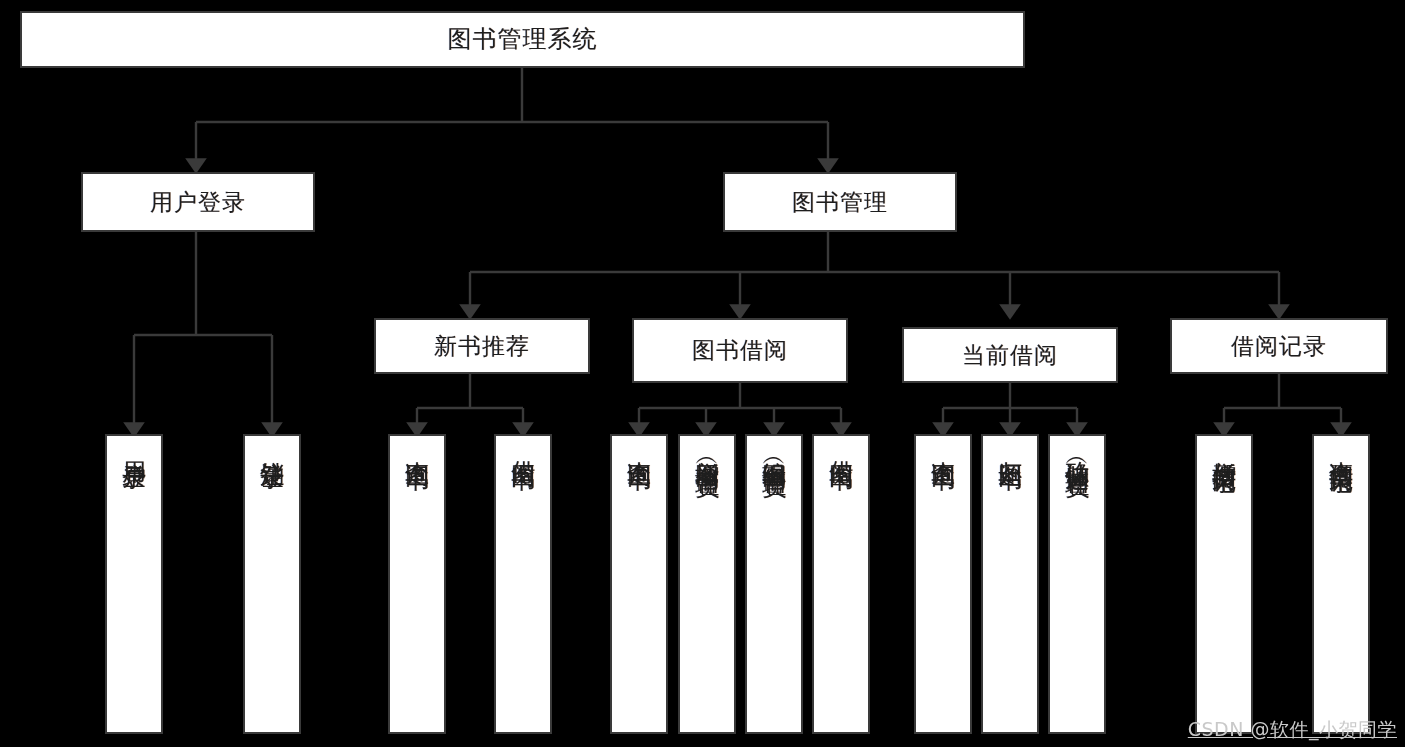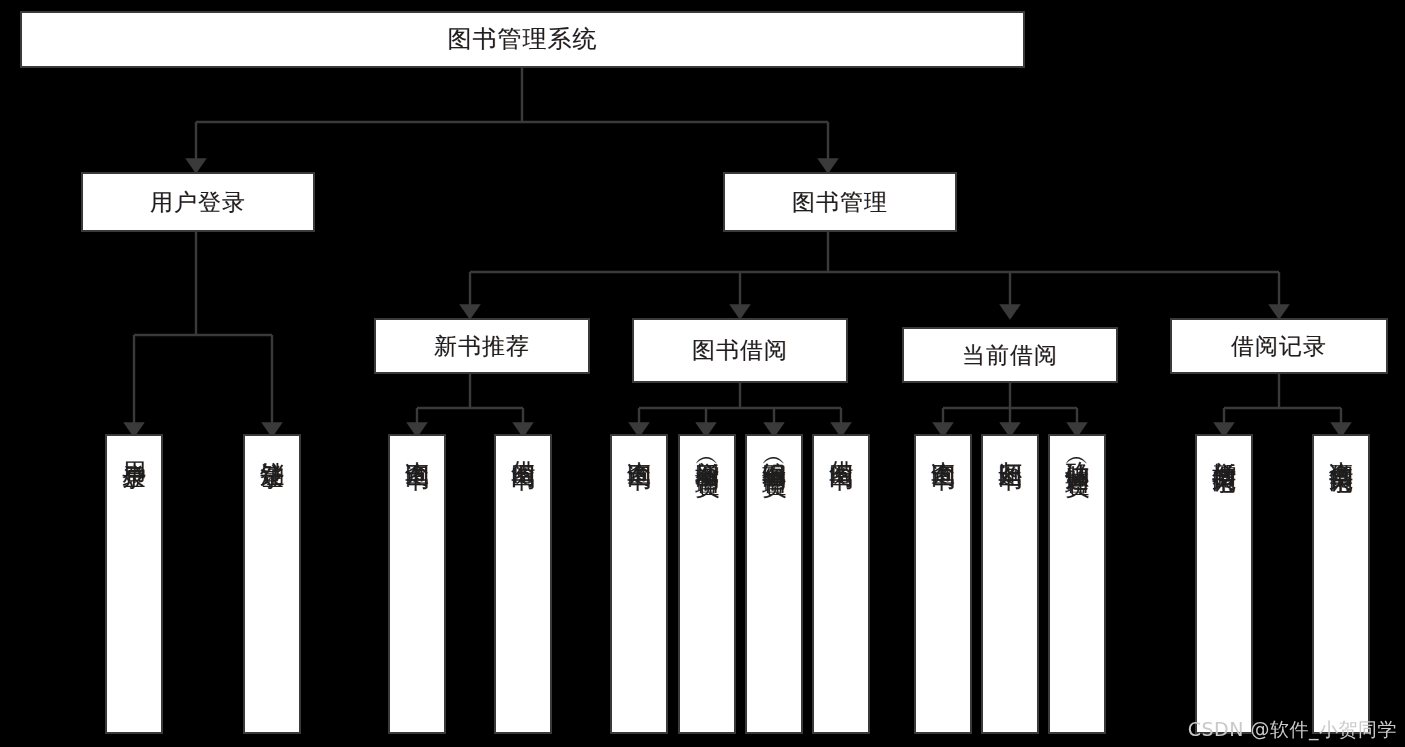--- a/index.html
+++ b/index.html
@@ -56,20 +56,21 @@
   .watermark{
     position:absolute;
     right:8px;
     bottom:4px;
     font-size:19px;
     color:#c9c9c9;
     letter-spacing:0.5px;
     z-index:3;
     white-space:nowrap;
     user-select:none;
+    text-decoration:underline;
   }
 </style>
 </head>
 <body>
 
 <div id="canvas">
 
   <svg id="edges" viewBox="0 0 1405 747">
     <defs>
       <marker id="arrowhead" markerWidth="8" markerHeight="9" refX="3.2" refY="4.5" orient="auto" markerUnits="strokeWidth">

